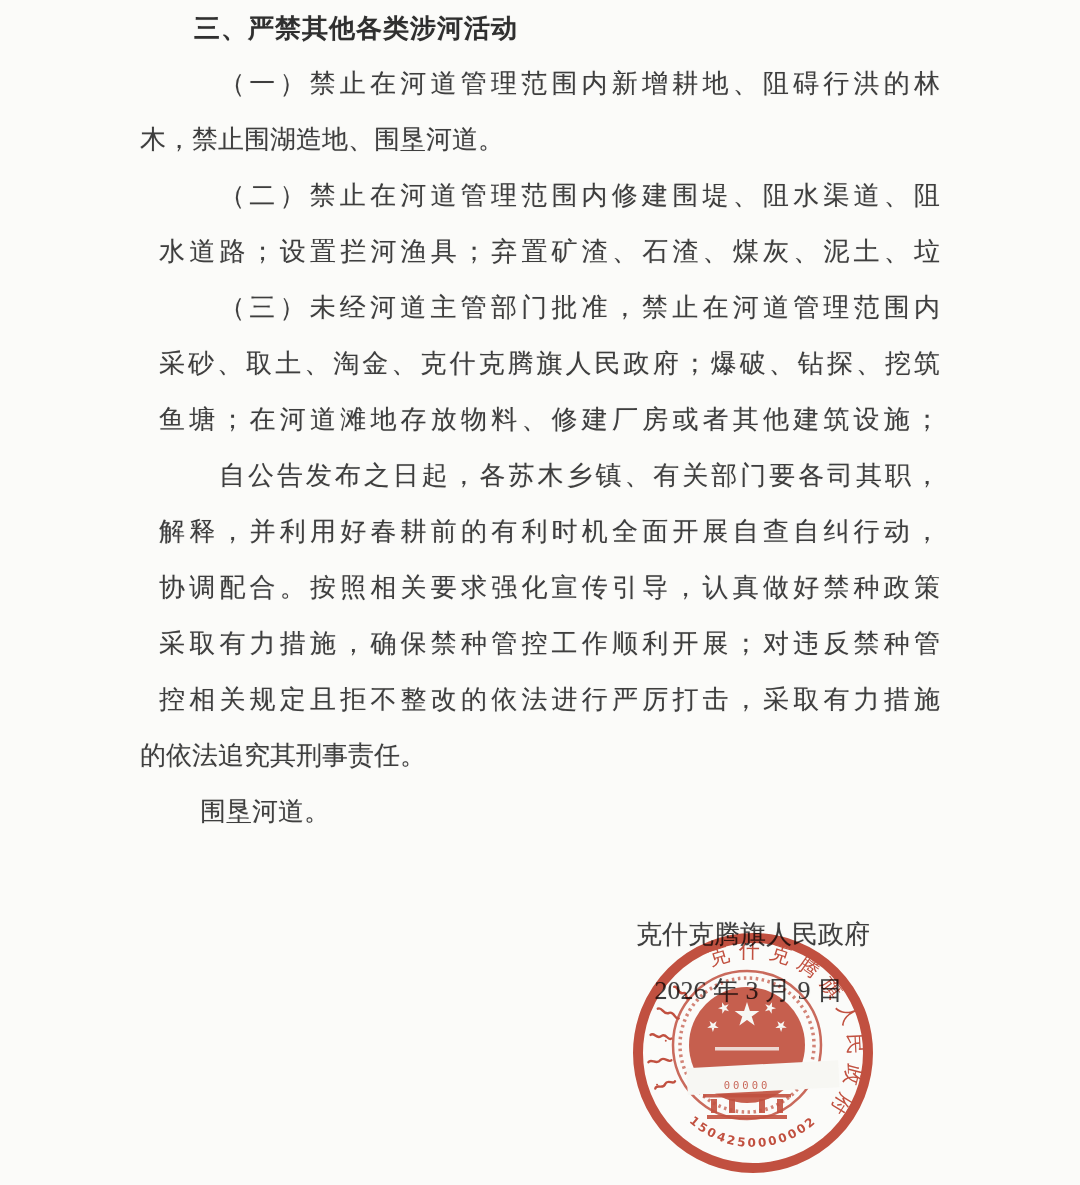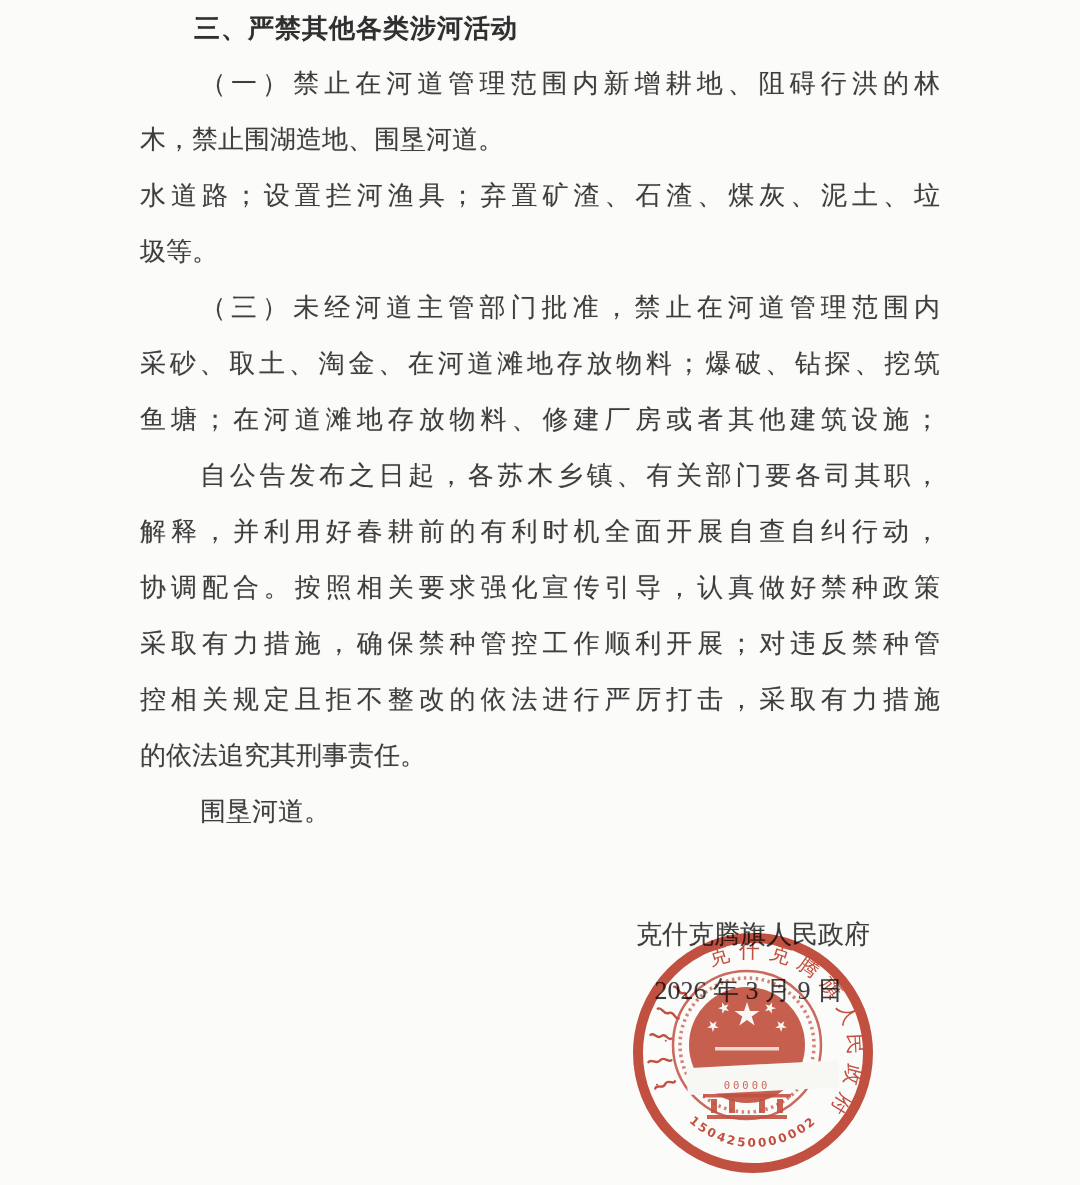--- a/index.html
+++ b/index.html
@@ -16,21 +16,21 @@
     width:800px;
     color:#3e3e3e;
     font-size:26px;
     text-shadow:0 0 1px rgba(110,110,110,.35);
   }
   .ln{
     height:56px;
     line-height:56px;
     white-space:nowrap;
   }
-  .ln.jfull{ text-align:justify; text-align-last:justify; }
+  .ln.jfull{ text-align:justify; text-align-last:justify;margin-left:19px; }
   .ln.first{ text-indent:60px; }
   .ln.heading{
     text-indent:54px;
     font-family:"Liberation Sans","DejaVu Sans",sans-serif;
     font-weight:bold;
     color:#2f2f2f;
     letter-spacing:1px;
   }
   .sig-name{
     height:56px;line-height:56px;
@@ -57,24 +57,24 @@
 </head>
 <body>
 
 <div class="page">
 
   <div class="textblock">
     <div class="ln heading">三、严禁其他各类涉河活动</div>
 
     <div class="ln first jfull">（一）禁止在河道管理范围内新增耕地、阻碍行洪的林</div>
     <div class="ln">木，禁止围湖造地、围垦河道。</div>
+    <div class="ln first jfull">（二）禁止在河道管理范围内修建围堤、阻水渠道、阻</div>
     <div class="ln jfull">水道路；设置拦河渔具；弃置矿渣、石渣、煤灰、泥土、垃</div>
-    <div class="ln">圾等。</div>
     <div class="ln first jfull">（三）未经河道主管部门批准，禁止在河道管理范围内</div>
-    <div class="ln jfull">采砂、取土、淘金、在河道滩地存放物料；爆破、钻探、挖筑</div>
+    <div class="ln jfull">采砂、取土、淘金、克什克腾旗人民政府；爆破、钻探、挖筑</div>
     <div class="ln jfull">鱼塘；在河道滩地存放物料、修建厂房或者其他建筑设施；</div>
     <div class="ln first jfull">自公告发布之日起，各苏木乡镇、有关部门要各司其职，</div>
     <div class="ln jfull">解释，并利用好春耕前的有利时机全面开展自查自纠行动，</div>
     <div class="ln jfull">协调配合。按照相关要求强化宣传引导，认真做好禁种政策</div>
     <div class="ln jfull">采取有力措施，确保禁种管控工作顺利开展；对违反禁种管</div>
     <div class="ln jfull">控相关规定且拒不整改的依法进行严厉打击，采取有力措施</div>
     <div class="ln">的依法追究其刑事责任。</div>
     <div class="ln first">围垦河道。</div>
 
     <div class="sig-name">克什克腾旗人民政府</div>

